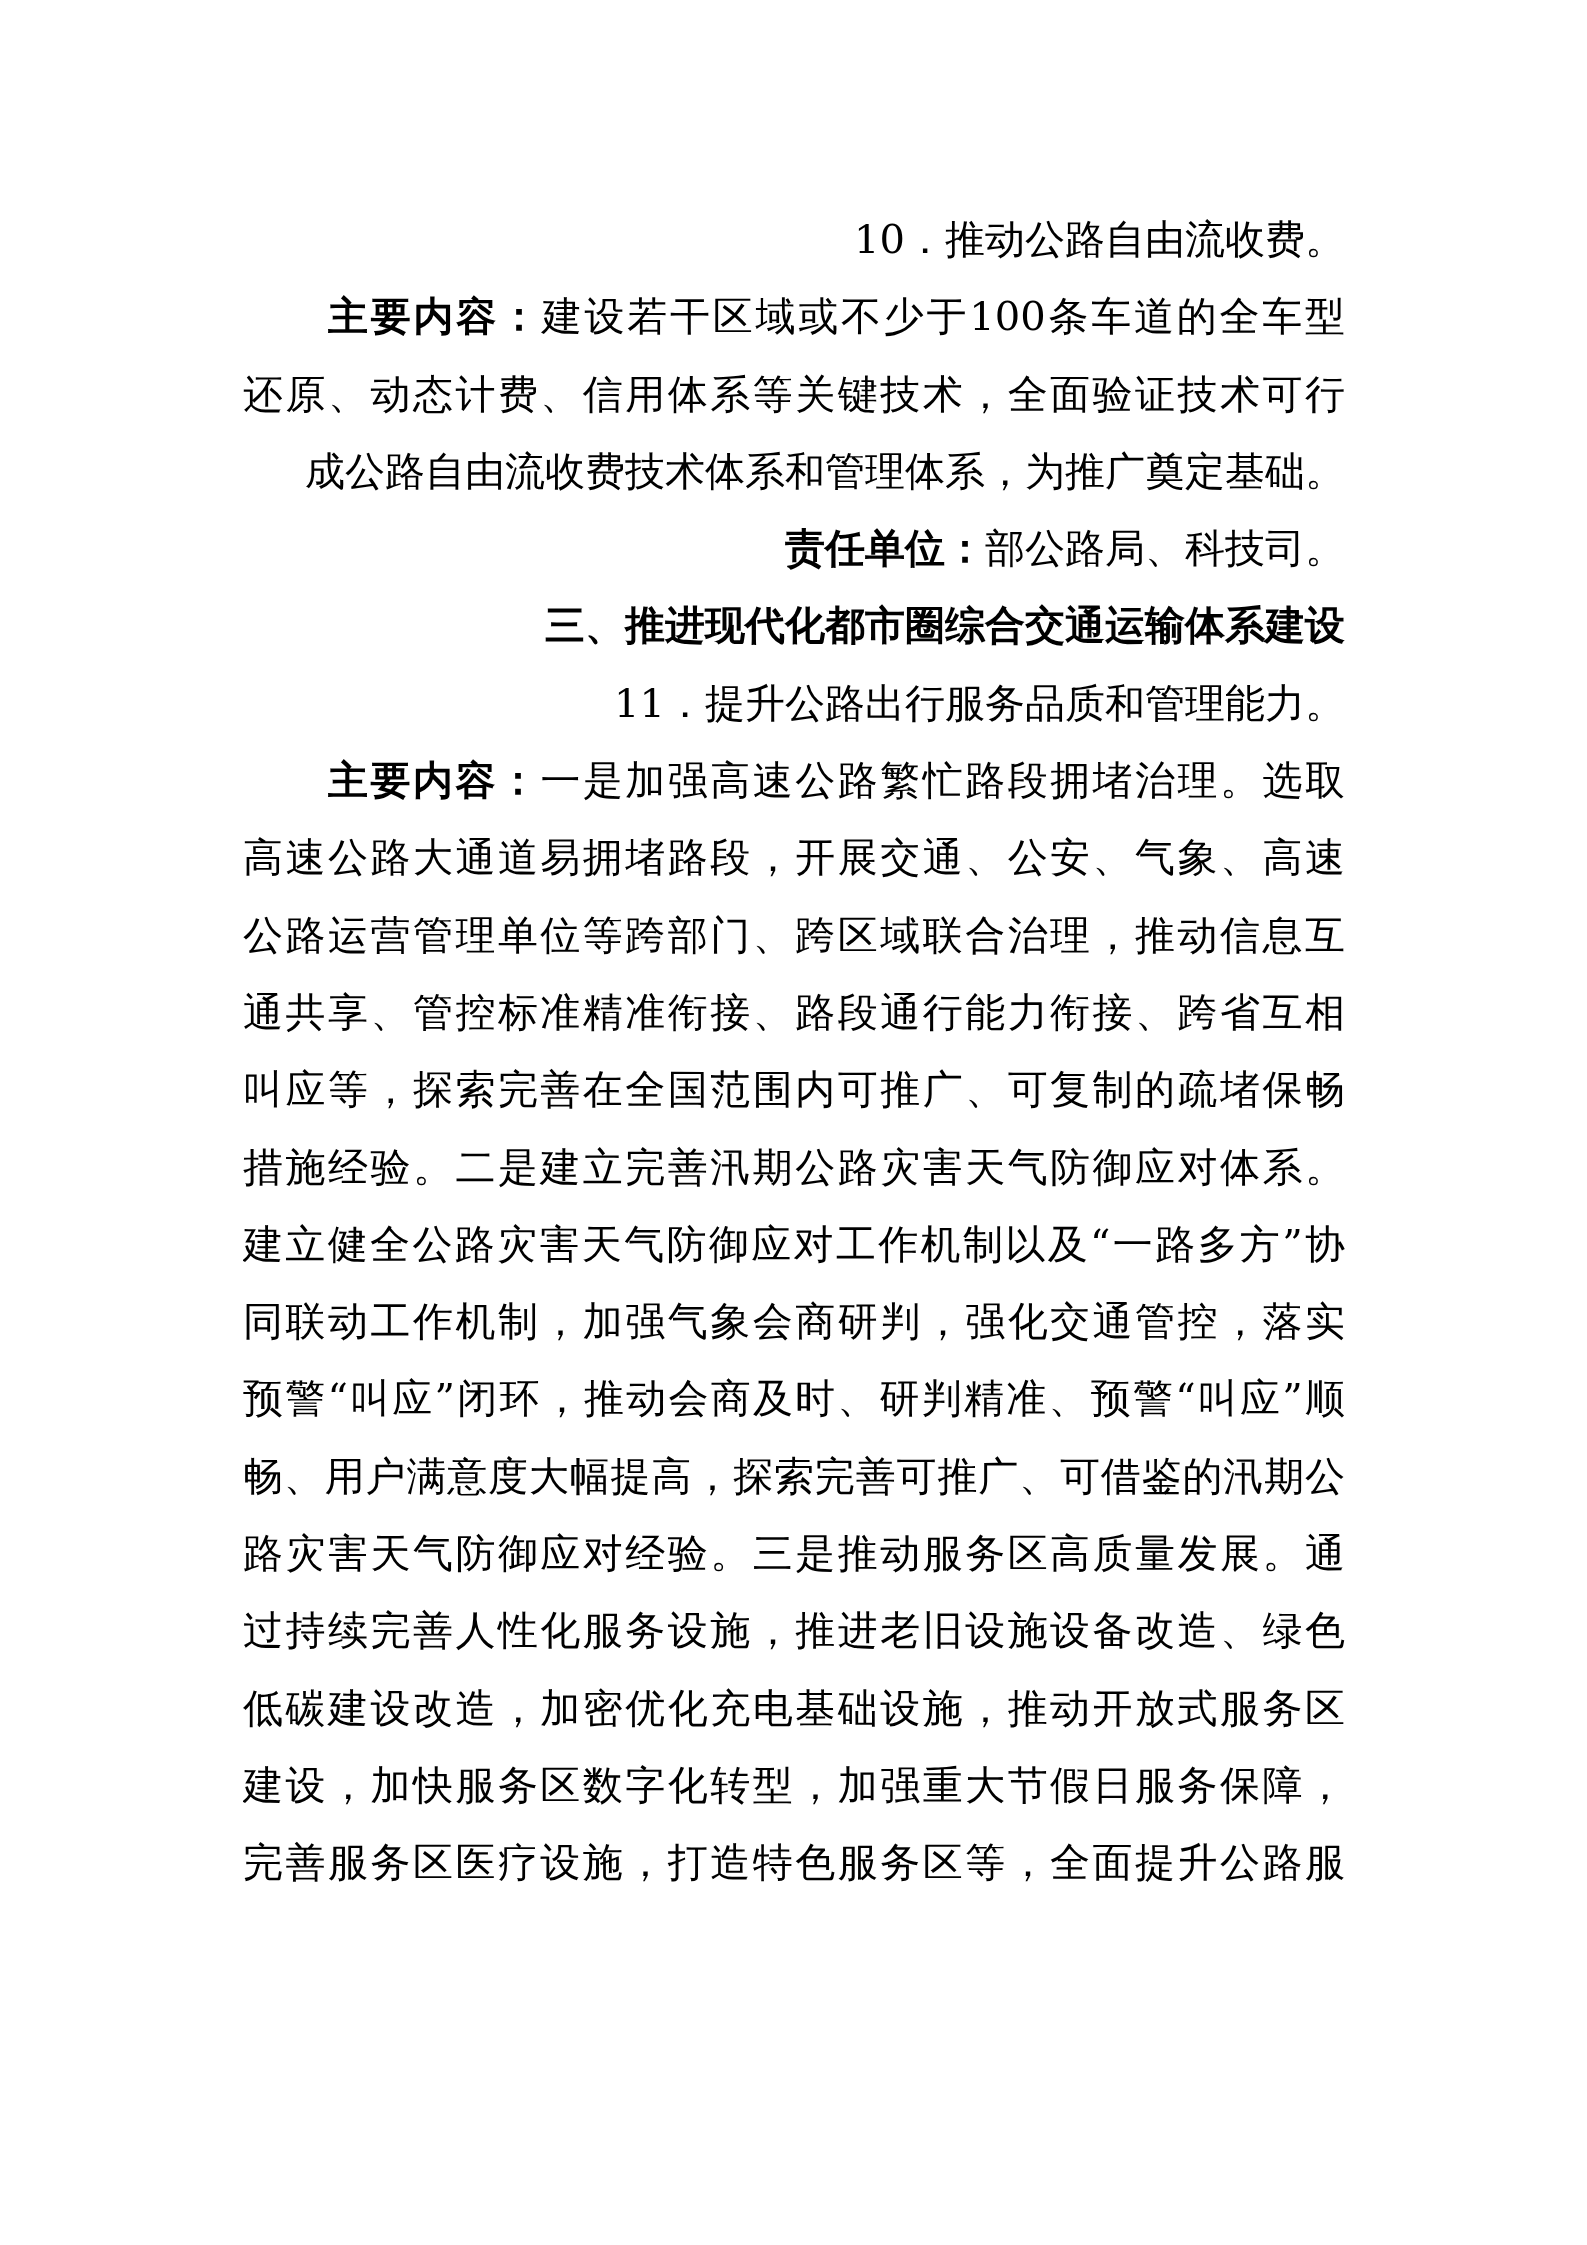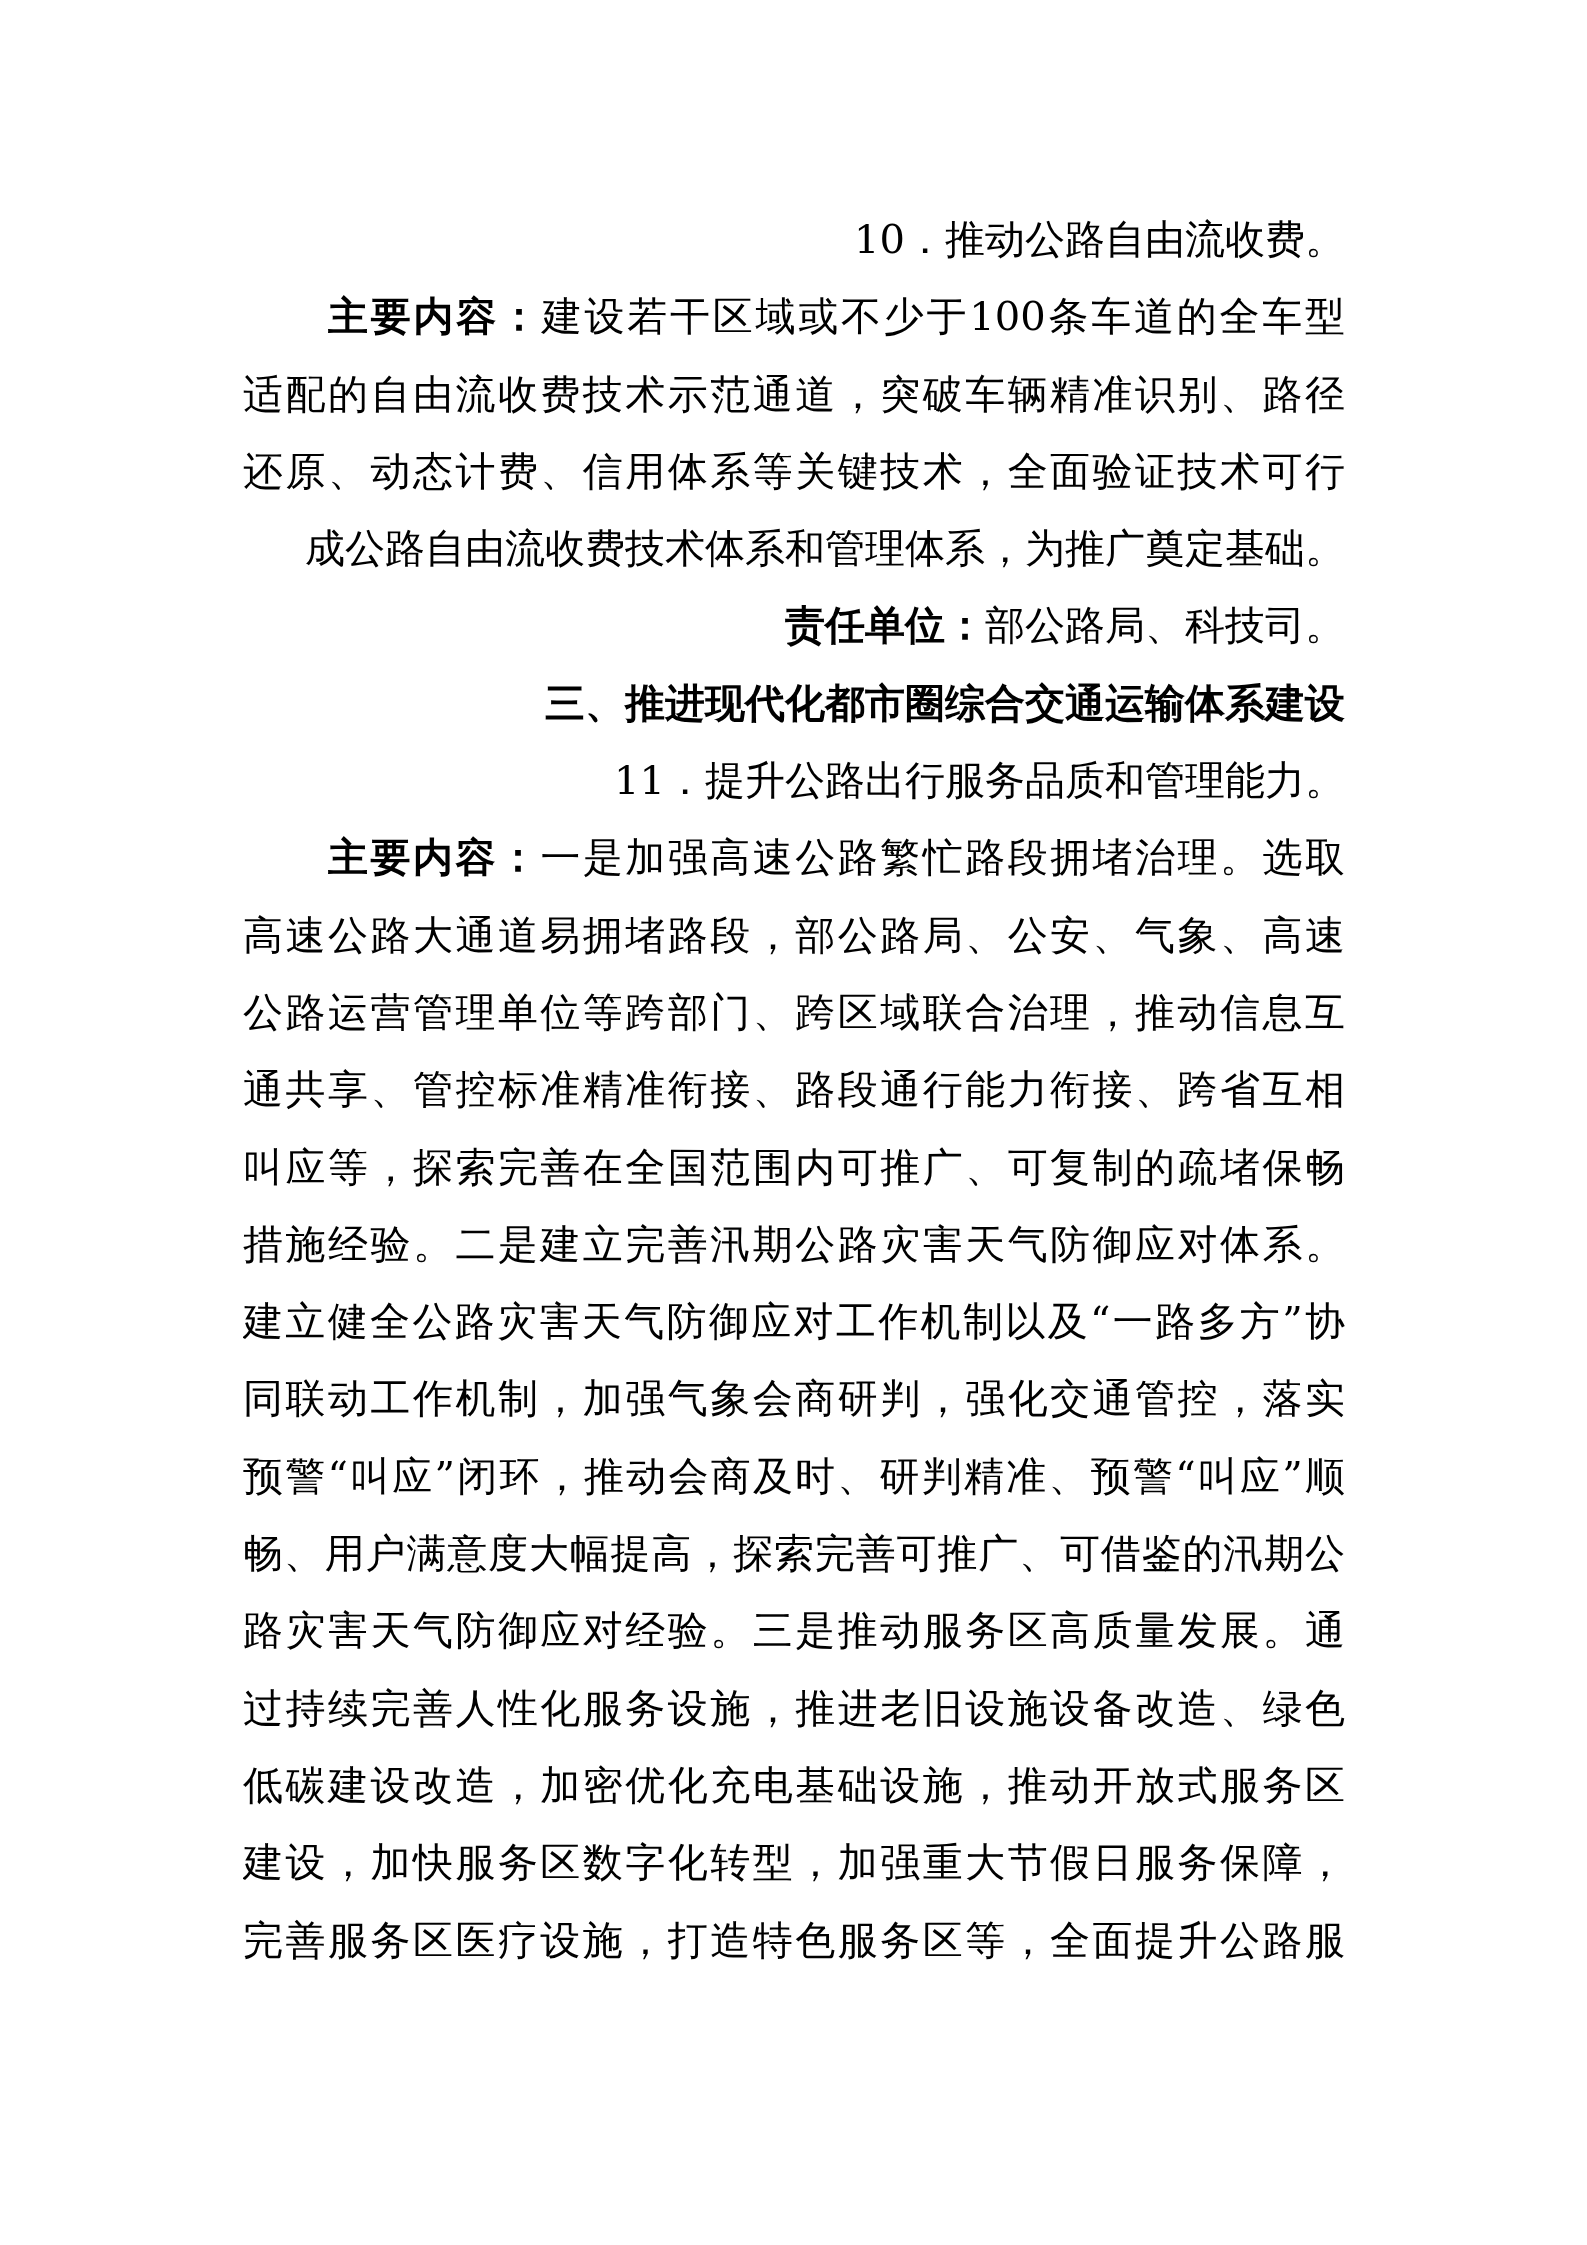--- a/index.html
+++ b/index.html
@@ -63,44 +63,41 @@
 <div class="page">
   <div class="text-block">
 
     <div class="line indent">
       <span>10．推动公路自由流收费。</span>
     </div>
     <div class="line indent justify">
       <span class="lead">主要内容：</span><span>建设若干区域或不少于100条车道的全车型</span>
     </div>
     <div class="line justify">
-      <span>适配的自由流收费技术示范通道，突破车辆精准识别、路径</span>
-    </div>
-    <div class="line justify">
       <span>还原、动态计费、信用体系等关键技术，全面验证技术可行</span>
     </div>
     <div class="line">
       <span>成公路自由流收费技术体系和管理体系，为推广奠定基础。</span>
     </div>
     <div class="line indent">
       <span class="lead">责任单位：</span><span>部公路局、科技司。</span>
     </div>
 
     <div class="line indent">
       <span class="heading">三、推进现代化都市圈综合交通运输体系建设</span>
     </div>
 
     <div class="line indent">
       <span>11．提升公路出行服务品质和管理能力。</span>
     </div>
     <div class="line indent justify">
       <span class="lead">主要内容：</span><span>一是加强高速公路繁忙路段拥堵治理。选取</span>
     </div>
     <div class="line justify">
-      <span>高速公路大通道易拥堵路段，部公路局、公安、气象、高速</span>
+      <span>高速公路大通道易拥堵路段，开展交通、公安、气象、高速</span>
     </div>
     <div class="line justify">
       <span>公路运营管理单位等跨部门、跨区域联合治理，推动信息互</span>
     </div>
     <div class="line justify">
       <span>通共享、管控标准精准衔接、路段通行能力衔接、跨省互相</span>
     </div>
     <div class="line justify">
       <span>叫应等，探索完善在全国范围内可推广、可复制的疏堵保畅</span>
     </div>

